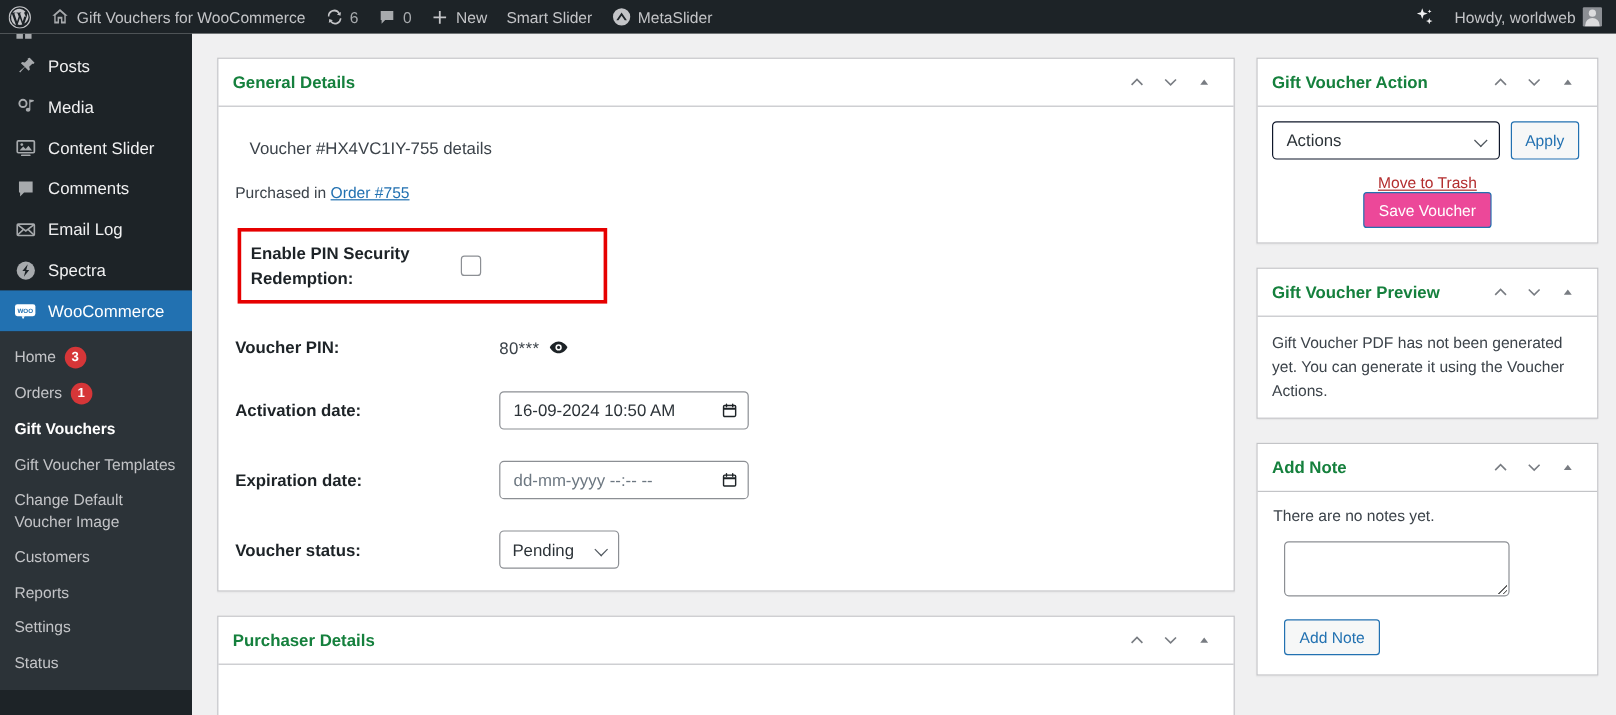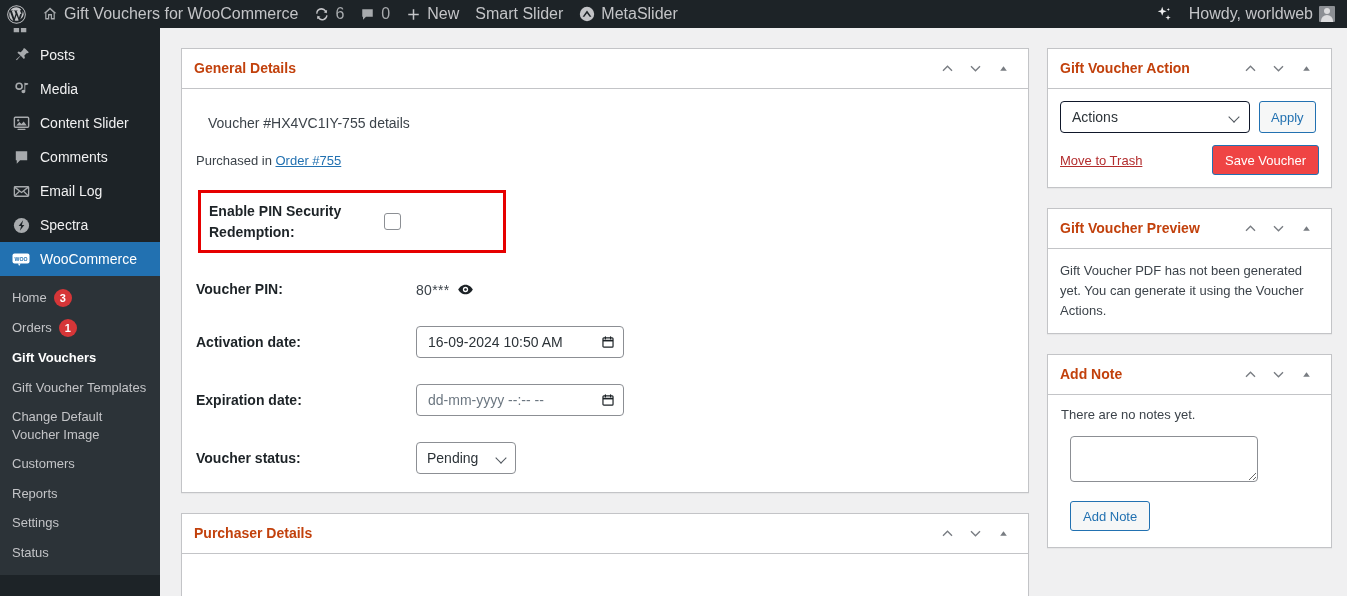--- a/index.html
+++ b/index.html
@@ -12,21 +12,21 @@
     font-size: 13px;
     color: #3c434a;
   }
 
   
   #adminbar {
     position: absolute; top: 0; left: 0;
     width: 1347px; height: 28px;
     background: #1d2327;
     color: #c3c4c7;
-    font-size: 16px;
+    font-size: 13px;
     display: flex; align-items: center;
     z-index: 50;
   }
   .ab-item {
     display: flex; align-items: center; gap: 6px;
     height: 28px; padding: 0 8px;
     color: #c3c4c7; white-space: nowrap;
     cursor: pointer;
   }
   .ab-logo { padding: 0 8px 0 7px; }
@@ -143,21 +143,21 @@
   .postbox-header {
     display: flex; align-items: center;
     border-bottom: 1px solid #c3c4c7;
     height: 40px;
     padding: 0 12px 0 12px;
   }
   .hndle {
     flex: 1;
     font-size: 14px;
     font-weight: 600;
-    color: #c2410c;
+    color: #15803d;
     margin: 0;
     line-height: 1.4;
   }
   .handle-actions { display: flex; align-items: center; gap: 2px; }
   .handle-btn {
     width: 26px; height: 26px;
     display: flex; align-items: center; justify-content: center;
     color: #787c82;
     cursor: pointer;
     background: none; border: none; padding: 0;
@@ -291,34 +291,35 @@
     border: 1px solid #2271b1;
     color: #2271b1;
     border-radius: 3px;
     height: 32px; padding: 0 11px;
     font-size: 13px;
     font-family: "Liberation Sans", sans-serif;
     cursor: pointer;
     line-height: 1;
   }
   .btn-primary {
-    background: #ef4444;
+    background: #ec4899;
     border: 1px solid #2271b1;
     color: #fff;
     border-radius: 3px;
     height: 30px; padding: 0 12px;
     font-size: 13px;
     font-family: "Liberation Sans", sans-serif;
     cursor: pointer;
     line-height: 1;
   }
   .trash-row {
     display: flex; align-items: center;
     justify-content: space-between;
     margin-top: 12px;
+    flex-direction: column;
   }
   .trash-link {
     color: #b32d2e;
     text-decoration: underline;
     font-size: 13px;
     cursor: pointer;
   }
   .preview-text {
     font-size: 13px;
     line-height: 1.55;

